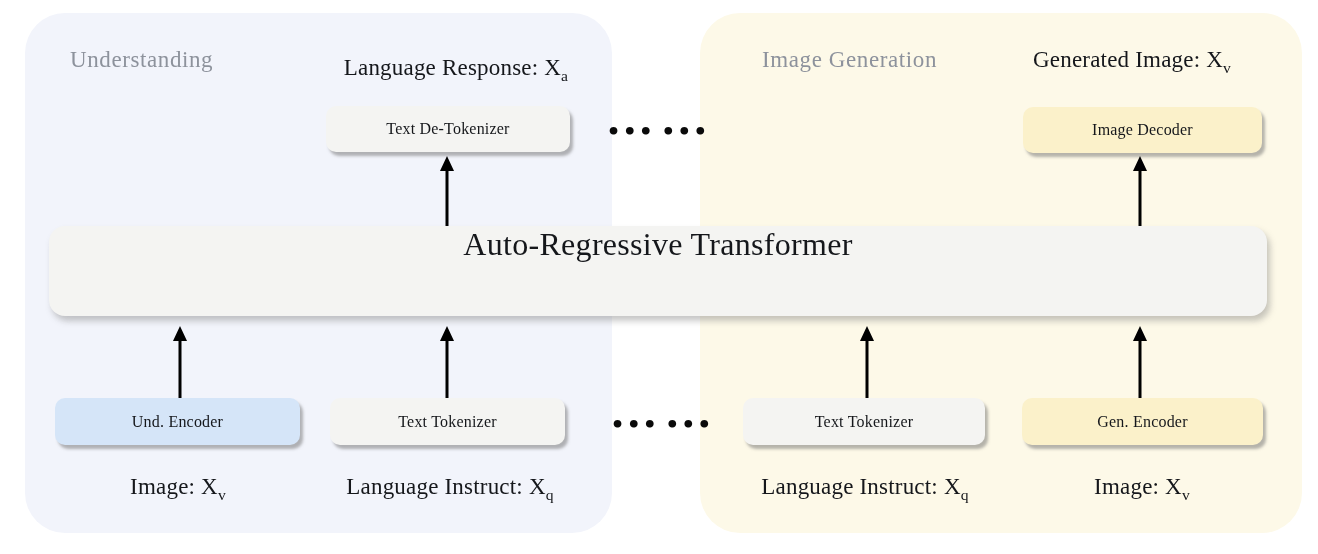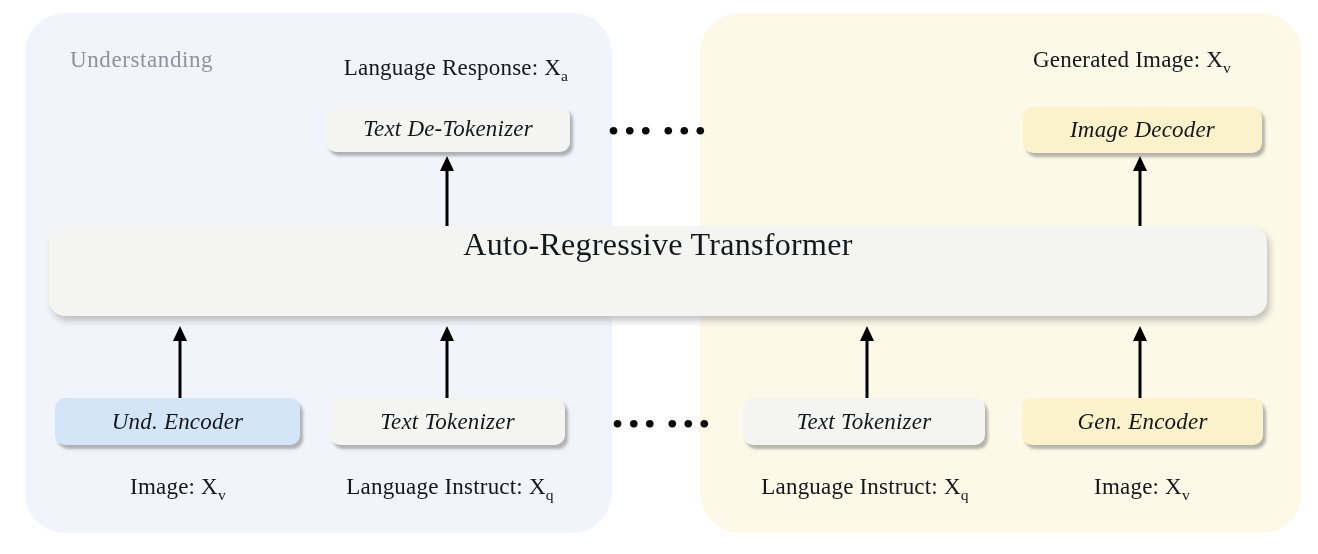--- a/index.html
+++ b/index.html
@@ -16,23 +16,22 @@
     color:var(--c-section-title,#8d929c);white-space:nowrap;
   }
   .io-label{
     position:absolute;font-size:23px;white-space:nowrap;transform:translateX(-50%);
     color:var(--c-text,#15171b);letter-spacing:.2px;
   }
   .io-label sub{font-size:.68em;line-height:0;}
 
   .card{
     position:absolute;display:flex;align-items:center;justify-content:center;
-    font-size:23px;letter-spacing:.2px;border-radius:10px;
+    font-size:16px;letter-spacing:.2px;border-radius:10px;
     box-shadow:3px 4px 3px rgba(110,110,110,.50);
-    font-style:italic;
   }
   .card.neutral{background:var(--c-neutral-box,#f4f4f2);}
   .card.blue{background:var(--c-understanding-box,#d5e5f8);justify-content:center;}
   .card.yellow{background:var(--c-generation-box,#fbf1ca);}
 
   #transformer{
     position:absolute;left:49px;top:226px;width:1218px;height:90px;
     background:var(--c-neutral-box,#f4f4f2);border-radius:16px;
     display:flex;justify-content:center;
     font-size:32px;letter-spacing:.3px;
@@ -60,20 +59,21 @@
 </style>
 </head>
 <body>
 
 <div id="stage">
 
   <div class="panel" id="panel-understanding"></div>
   <div class="panel" id="panel-generation"></div>
 
   <div class="section-title" style="left:70px">Understanding</div>
+  <div class="section-title" style="left:762px">Image Generation</div>
 
   <div class="io-label" style="left:456px;top:55px">
     <span>Language Response: X</span><sub>a</sub>
   </div>
   <div class="io-label" style="left:1132px;top:47px">
     <span>Generated Image: X</span><sub>v</sub>
   </div>
 
   <div class="card neutral" style="left:326px;top:106px;width:244px;height:46px">
     <span>Text De-Tokenizer</span>

